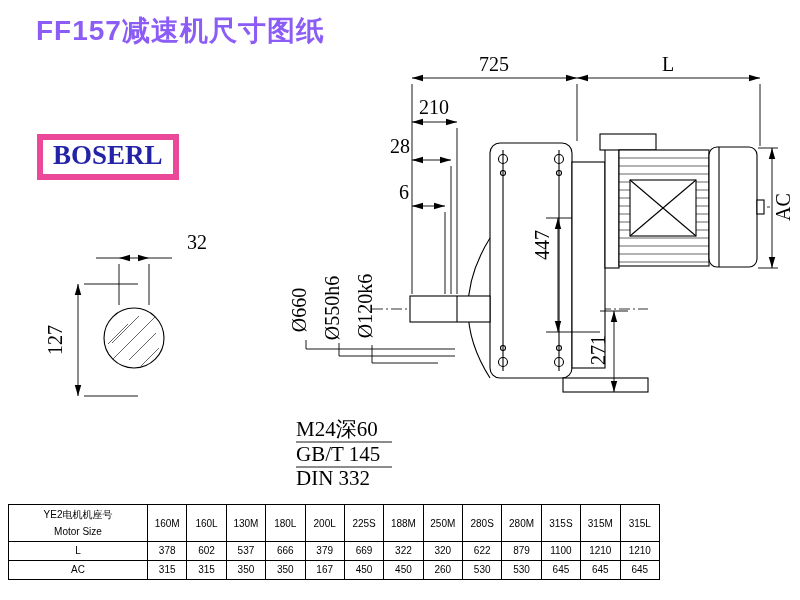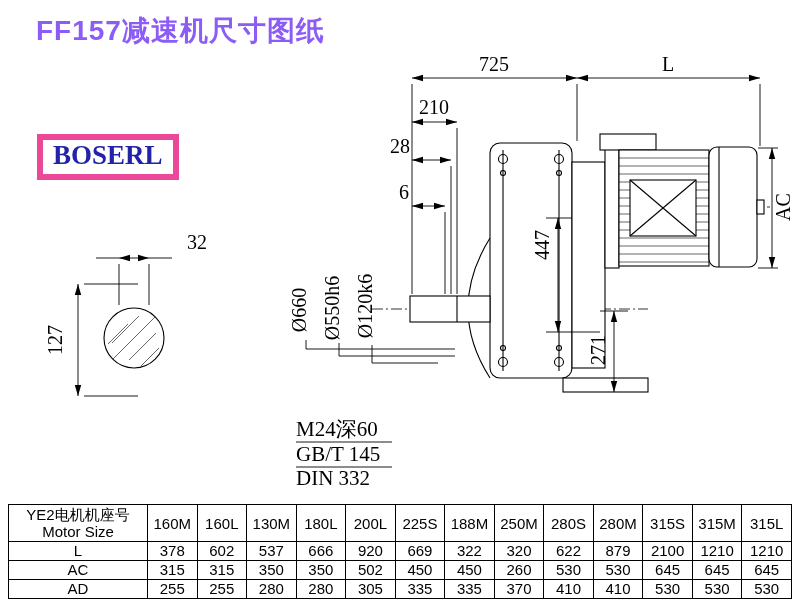--- a/index.html
+++ b/index.html
@@ -21,22 +21,22 @@
   .ln{stroke:#000;stroke-width:1.1;fill:none}
   .wf{stroke:#000;stroke-width:1.1;fill:#fff}
   .thin{stroke:#000;stroke-width:0.6;fill:none}
   .dim{stroke:#000;stroke-width:0.9;fill:none}
   .dash{stroke:#000;stroke-width:0.8;fill:none;stroke-dasharray:11 3 2 3}
   .ah{fill:#000;stroke:none}
   svg text{font-family:"Liberation Serif",serif;font-size:20px;fill:#000}
   svg text.note{font-size:21px}
   
   table.dims{
-    position:absolute;left:8px;top:504px;width:784px;
-    border-collapse:collapse;table-layout:fixed;font-size:15px;color:#000;background:#fff;
+    position:absolute;left:8px;top:504px;width:652px;
+    border-collapse:collapse;table-layout:fixed;font-size:10px;color:#000;background:#fff;
   }
   .dims th,.dims td{
     border:1px solid #000;text-align:center;vertical-align:middle;
     padding:0;font-weight:normal;overflow:hidden;white-space:nowrap;
   }
   .dims tr.hdr th{height:36px}
   .dims tr.row td{height:18px;line-height:18px}
   .dims th.c0 div{line-height:17px}
   .col0{width:139px}
 </style>
@@ -243,56 +243,40 @@
       <th>315S</th>
       <th>315M</th>
       <th>315L</th>
     </tr>
     <tr class="row">
       <td class="c0">L</td>
       <td>378</td>
       <td>602</td>
       <td>537</td>
       <td>666</td>
-      <td>920</td>
+      <td>379</td>
       <td>669</td>
       <td>322</td>
       <td>320</td>
       <td>622</td>
       <td>879</td>
-      <td>2100</td>
+      <td>1100</td>
       <td>1210</td>
       <td>1210</td>
     </tr>
     <tr class="row">
       <td class="c0">AC</td>
       <td>315</td>
       <td>315</td>
       <td>350</td>
       <td>350</td>
-      <td>502</td>
+      <td>167</td>
       <td>450</td>
       <td>450</td>
       <td>260</td>
       <td>530</td>
       <td>530</td>
       <td>645</td>
       <td>645</td>
       <td>645</td>
     </tr>
-    <tr class="row">
-      <td class="c0">AD</td>
-      <td>255</td>
-      <td>255</td>
-      <td>280</td>
-      <td>280</td>
-      <td>305</td>
-      <td>335</td>
-      <td>335</td>
-      <td>370</td>
-      <td>410</td>
-      <td>410</td>
-      <td>530</td>
-      <td>530</td>
-      <td>530</td>
-    </tr>
   </tbody>
 </table>
 
 </body></html>

